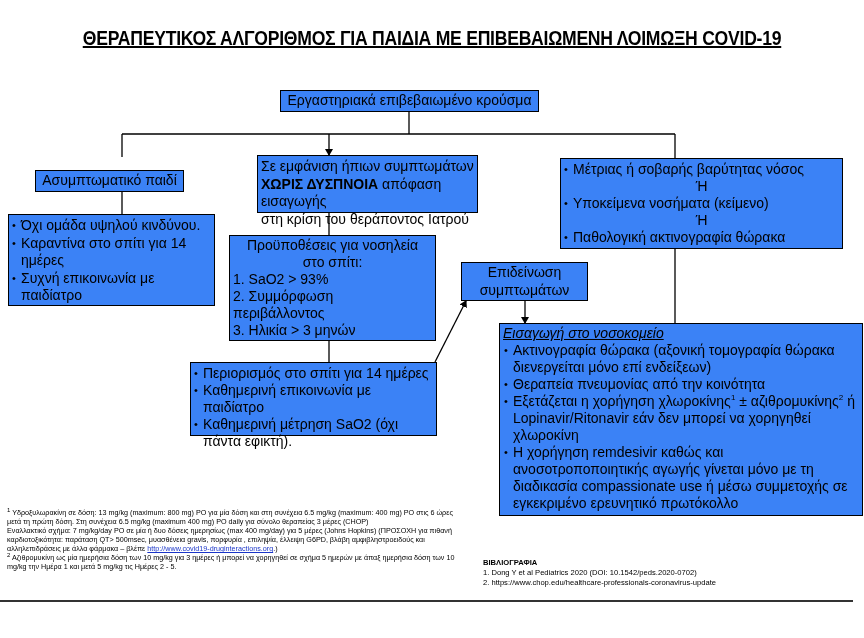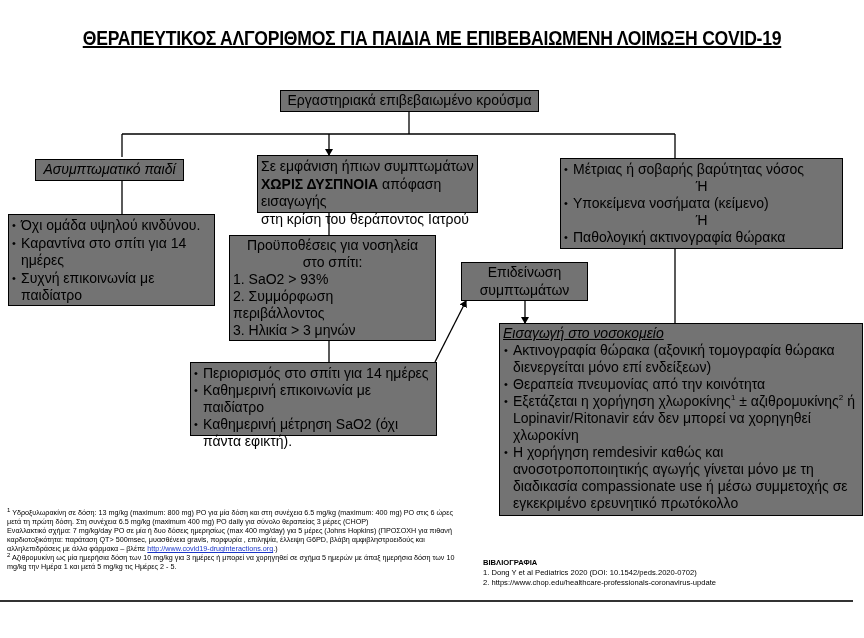--- a/index.html
+++ b/index.html
@@ -2,21 +2,21 @@
 <html><head>
 <meta charset="utf-8">
 <style>
   html, body { margin: 0; padding: 0; background: #ffffff; }
   body { width: 864px; height: 638px; position: relative; overflow: hidden;
          font-family: "Liberation Sans", sans-serif; color: #000; }
   .abs { position: absolute; }
   .title { left: 0; width: 864px; top: 27px; text-align: center; font-weight: bold;
            font-size: 20px; text-decoration: underline; letter-spacing: -0.3px;
            transform: scaleX(0.88); transform-origin: center; white-space: nowrap; }
-  .box { position: absolute; border: 1.3px solid #000; background: #737373; box-sizing: border-box;
+  .box { position: absolute; border: 1.3px solid #000; background: #3b82f6; box-sizing: border-box;
          font-size: 13.4px; line-height: 16.5px; }
   .center { text-align: center; }
   ul.bl { list-style: none; margin: 0; padding: 0; }
   ul.bl li { position: relative; padding-left: 10px; }
   ul.bl li::before { content: "•"; position: absolute; left: 1px; top: 0; font-size: 11px; }
   .sep { text-align: center; }
   svg.lines { position: absolute; left: 0; top: 0; }
   .foot { position: absolute; font-size: 7.2px; line-height: 9px; color: #000; }
   .foot a { color: #1a35c8; text-decoration: underline; }
   .refs { position: absolute; font-size: 7.6px; line-height: 10px; }
@@ -58,21 +58,21 @@
     <line x1="675" y1="249" x2="675" y2="323"></line>
   </g>
 </svg>
 
 <div class="abs title">ΘΕΡΑΠΕΥΤΙΚΟΣ ΑΛΓΟΡΙΘΜΟΣ ΓΙΑ ΠΑΙΔΙΑ ΜΕ ΕΠΙΒΕΒΑΙΩΜΕΝΗ ΛΟΙΜΩΞΗ COVID-19</div>
 
 <div class="box center" style="left:280px; top:90px; width:259px; height:22px; font-size:14px; line-height:19px;">
   <span>Εργαστηριακά επιβεβαιωμένο κρούσμα</span>
 </div>
 
-<div class="box center" style="left:35px; top:159px; width:149px; height:22px; font-size:14px; line-height:19px;font-style:italic;">
+<div class="box center" style="left:35px; top:170px; width:149px; height:22px; font-size:14px; line-height:19px;">
   <span>Ασυμπτωματικό παιδί</span>
 </div>
 
 <div class="box" style="left:8px; top:214px; width:207px; height:92px; padding:2px 2px; font-size:14px; line-height:17.5px;">
   <ul class="bl">
     <li>Όχι ομάδα υψηλού κινδύνου.</li>
     <li>Καραντίνα στο σπίτι για 14 ημέρες</li>
     <li>Συχνή επικοινωνία με παιδίατρο</li>
   </ul>
 </div>

